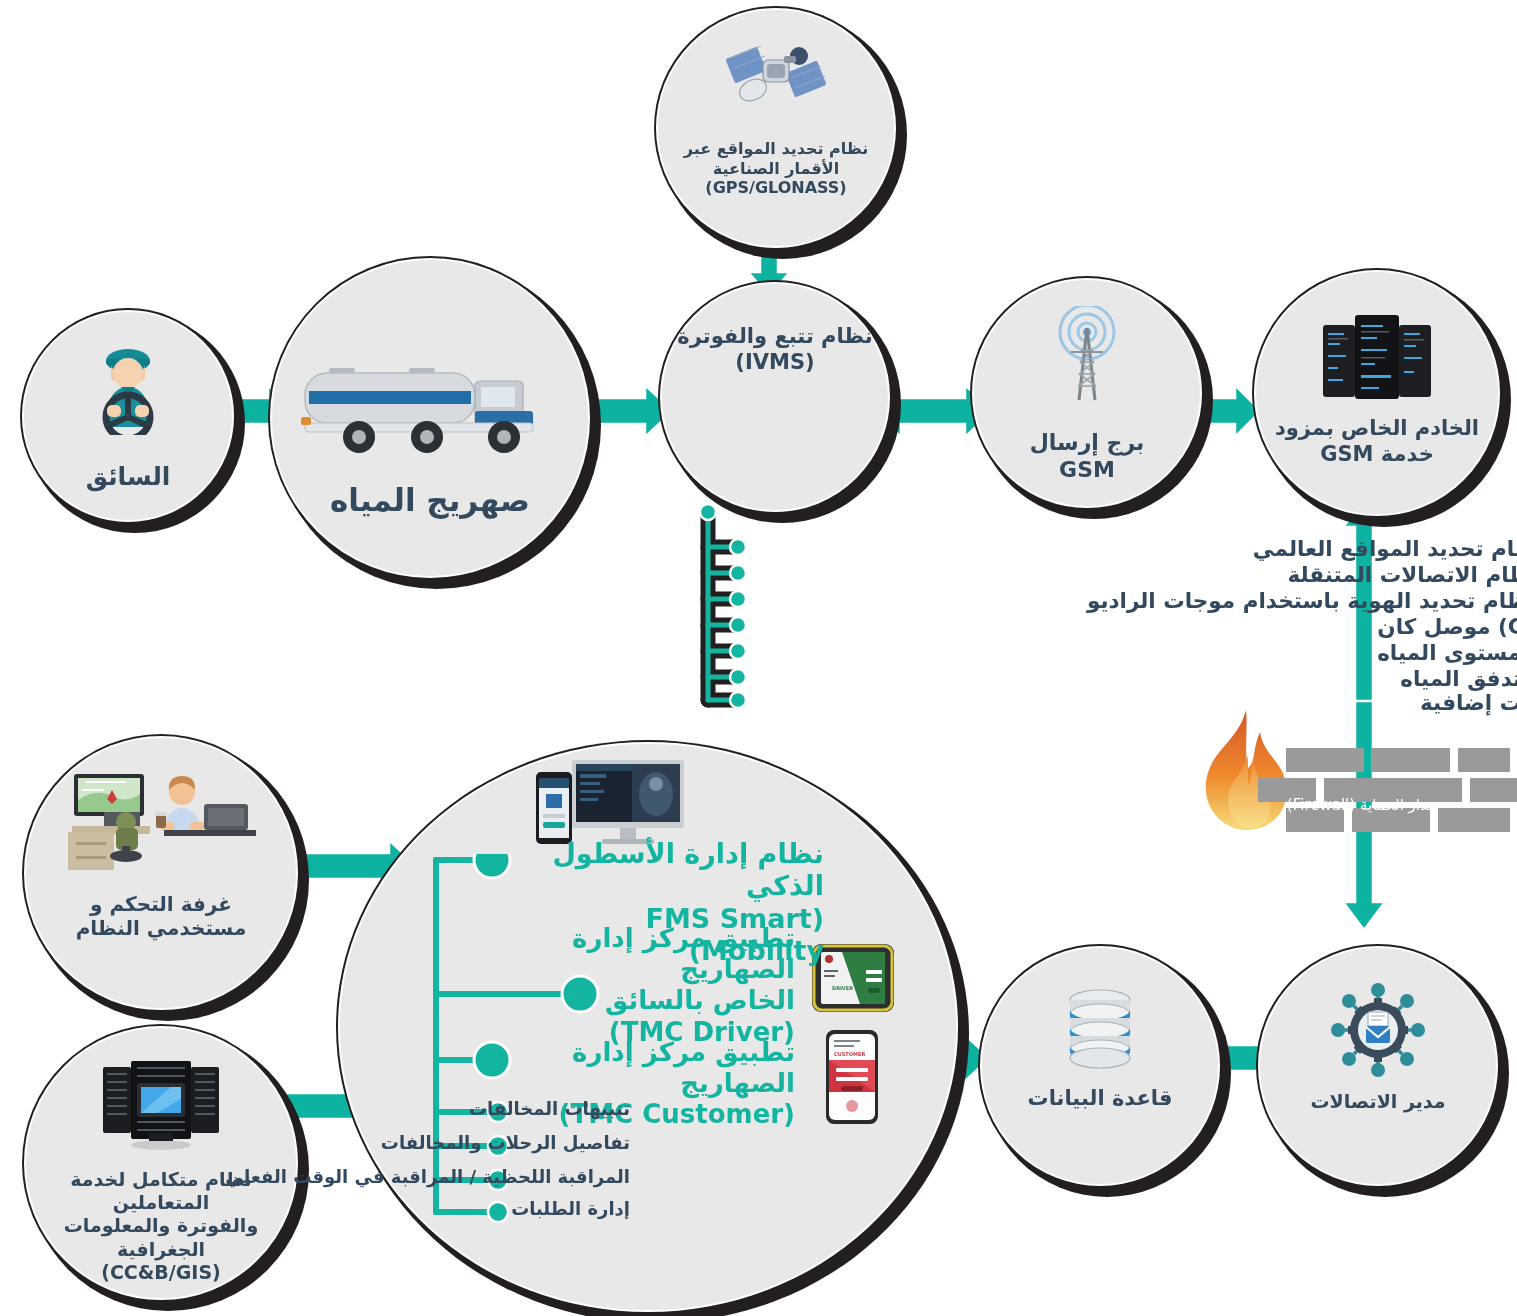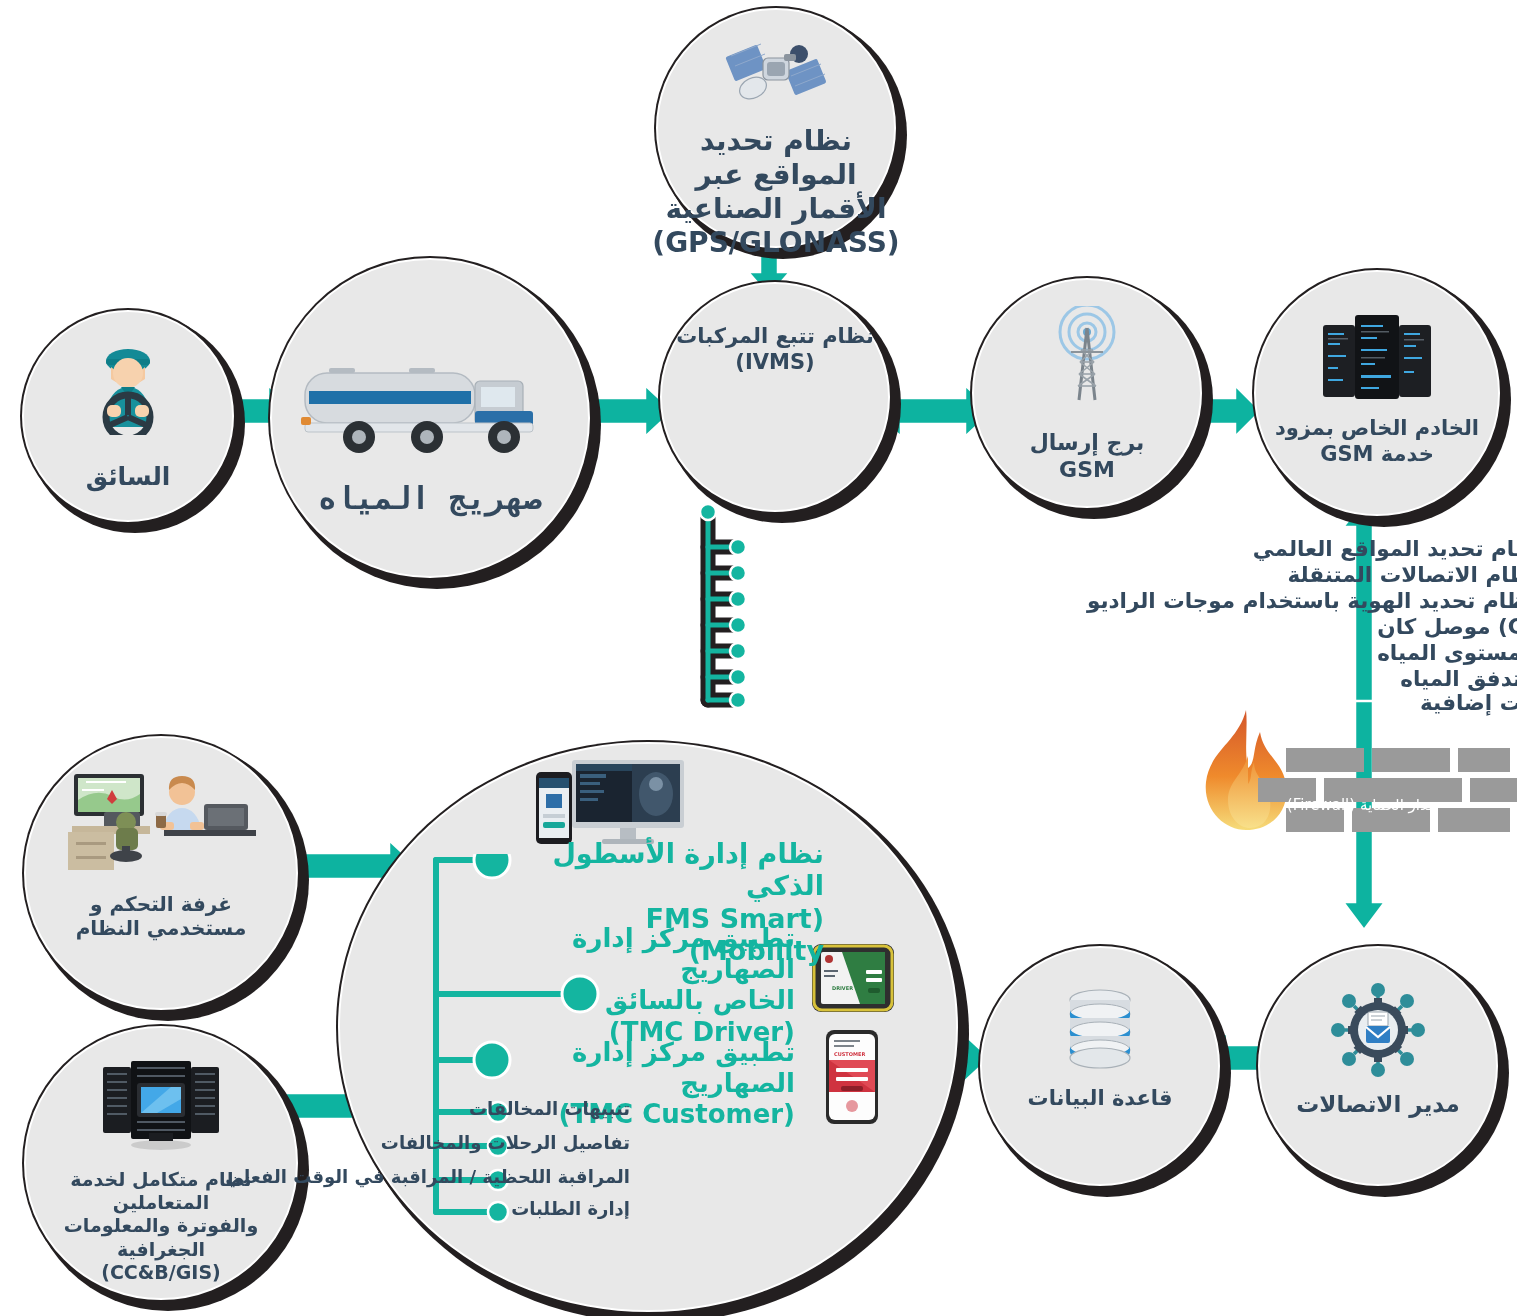--- a/index.html
+++ b/index.html
@@ -159,21 +159,21 @@
               <line x1="74" y1="50" x2="104" y2="38"></line>
           </g>
           <rect x="42" y="22" width="26" height="22" rx="5" fill="#cfd6de" stroke="#8b949e" stroke-width="1.2"></rect>
           <rect x="46" y="26" width="18" height="14" rx="3" fill="#9aa5b1"></rect>
           <ellipse cx="32" cy="52" rx="14" ry="10" fill="#e3e7eb" stroke="#9aa5b1" stroke-width="1.2" transform="rotate(-25 32 52)"></ellipse>
           <circle cx="78" cy="18" r="9" fill="#3c4f6b"></circle>
           <rect x="63" y="18" width="12" height="7" rx="2" fill="#8b949e"></rect>
         </g>
       </svg>
     </div>
-    <div class="lbl" style="font-size:28px; margin-top:8px;">نظام تحديد المواقع عبر
+    <div class="lbl" style="font-size:16px; margin-top:19px;">نظام تحديد المواقع عبر
 الأقمار الصناعية
 (GPS/GLONASS)</div>
   </div>
 
   <div class="node" id="n-driver" style="left:22px; top:310px; width:212px; height:212px; padding-top:32px;">
     <div class="art" style="height:92px;">
       <svg width="86" height="90" viewBox="0 0 86 90">
         <ellipse cx="43" cy="16" rx="22" ry="12" fill="#138a96"></ellipse>
         <rect x="21" y="14" width="44" height="6" rx="3" fill="#0e7d88"></rect>
         <path d="M26 22 q17 16 34 0 v12 q-17 12 -34 0 Z" fill="#f5c9a0"></path>
@@ -182,21 +182,21 @@
         <path d="M36 42 l7 10 l7 -10 z" fill="#0e7d88"></path>
         <circle cx="43" cy="72" r="22" fill="none" stroke="#2b3a44" stroke-width="7"></circle>
         <path d="M43 52 v18 M25 80 l18 -8 M61 80 l-18 -8" stroke="#2b3a44" stroke-width="6" fill="none"></path>
         <rect x="22" y="60" width="14" height="12" rx="5" fill="#f7d2ae"></rect>
         <rect x="50" y="60" width="14" height="12" rx="5" fill="#f7d2ae"></rect>
       </svg>
     </div>
     <div class="lbl" style="font-size:25px; margin-top:26px;">السائق</div>
   </div>
 
-  <div class="node" id="n-tanker" style="left:270px; top:258px; width:320px; height:320px; padding-top:90px;font-family:Liberation Mono, monospace;">
+  <div class="node" id="n-tanker" style="left:270px; top:258px; width:320px; height:320px; padding-top:90px;">
     <div class="art" style="height:110px;">
       <svg width="262" height="108" viewBox="0 0 262 108">
         <rect x="6" y="22" width="170" height="50" rx="22" fill="#d7dbdf" stroke="#b4bbc2" stroke-width="1.5"></rect>
         <rect x="10" y="40" width="162" height="13" fill="#1f70a8"></rect>
         <rect x="30" y="17" width="26" height="5" rx="2" fill="#b4bbc2"></rect>
         <rect x="110" y="17" width="26" height="5" rx="2" fill="#b4bbc2"></rect>
         <rect x="176" y="30" width="48" height="44" rx="5" fill="#c6ccd2" stroke="#a8b0b7" stroke-width="1.2"></rect>
         <path d="M182 36 h34 v20 h-34 z" fill="#dfe8ee"></path>
         <rect x="176" y="60" width="58" height="18" rx="3" fill="#2a6fa8"></rect>
         <rect x="6" y="72" width="228" height="9" rx="3" fill="#e2e6ea" stroke="#bcc3c9" stroke-width="1"></rect>
@@ -206,21 +206,21 @@
           <circle cx="128" cy="86" r="7" fill="#aeb5bb"></circle>
         <circle cx="205" cy="86" r="16" fill="#2b3034"></circle>
           <circle cx="205" cy="86" r="7" fill="#aeb5bb"></circle>
         <rect x="2" y="66" width="10" height="8" rx="2" fill="#e08a33"></rect>
       </svg>
     </div>
     <div class="lbl" style="font-size:31px; margin-top:22px;">صهريج المياه</div>
   </div>
 
   <div class="node" id="n-ivms" style="left:660px; top:282px; width:230px; height:230px; padding-top:30px;">
-    <div class="lbl" style="font-size:21px; margin-top:10px;">نظام تتبع المركبات
+    <div class="lbl" style="font-size:21px; margin-top:10px;">نظام تتبع والفوترة
 (IVMS)</div>
   </div>
 
   <div class="node" id="n-tower" style="left:972px; top:278px; width:230px; height:230px; padding-top:26px;gap:16px;">
     <div class="art" style="height:96px;">
       <svg width="88" height="96" viewBox="0 0 88 96">
         <g fill="none" stroke="#9cc7e6" stroke-width="3">
           <circle cx="44" cy="26" r="9"></circle>
             <circle cx="44" cy="26" r="18"></circle>
             <circle cx="44" cy="26" r="27"></circle>
@@ -408,21 +408,21 @@
         <circle cx="50" cy="48" r="20" fill="#e9eef1"></circle>
         <rect x="40" y="30" width="20" height="14" rx="1" fill="#ffffff" stroke="#9aa5ad" stroke-width="1"></rect>
         <g stroke="#b6bfc6" stroke-width="1.4">
             <line x1="43" y1="34" x2="57" y2="34"></line>
             <line x1="43" y1="38" x2="54" y2="38"></line>
           </g>
         <rect x="38" y="44" width="24" height="17" rx="2" fill="#2f7fc4"></rect>
         <path d="M38 45 L50 55 L62 45" fill="none" stroke="#ffffff" stroke-width="2.2"></path>
       </svg>
     </div>
-    <div class="lbl" style="font-size:23px; margin-top:16px;">مدير الاتصالات</div>
+    <div class="lbl" style="font-size:19px; margin-top:16px;">مدير الاتصالات</div>
   </div>
 
   <div class="sensor-list" style="left:690px; top:500px; width:600px; height:220px;">
     <svg width="80" height="215" viewBox="0 0 80 215" style="position:absolute; left:0; top:0;">
       <g stroke="#231f20" stroke-width="15" fill="none" stroke-linecap="round">
         <path d="M18 12 V200"></path>
         <path d="M18 47 H46"></path>
           <path d="M18 73 H46"></path>
           <path d="M18 99 H46"></path>
         <path d="M18 125 H46"></path>

